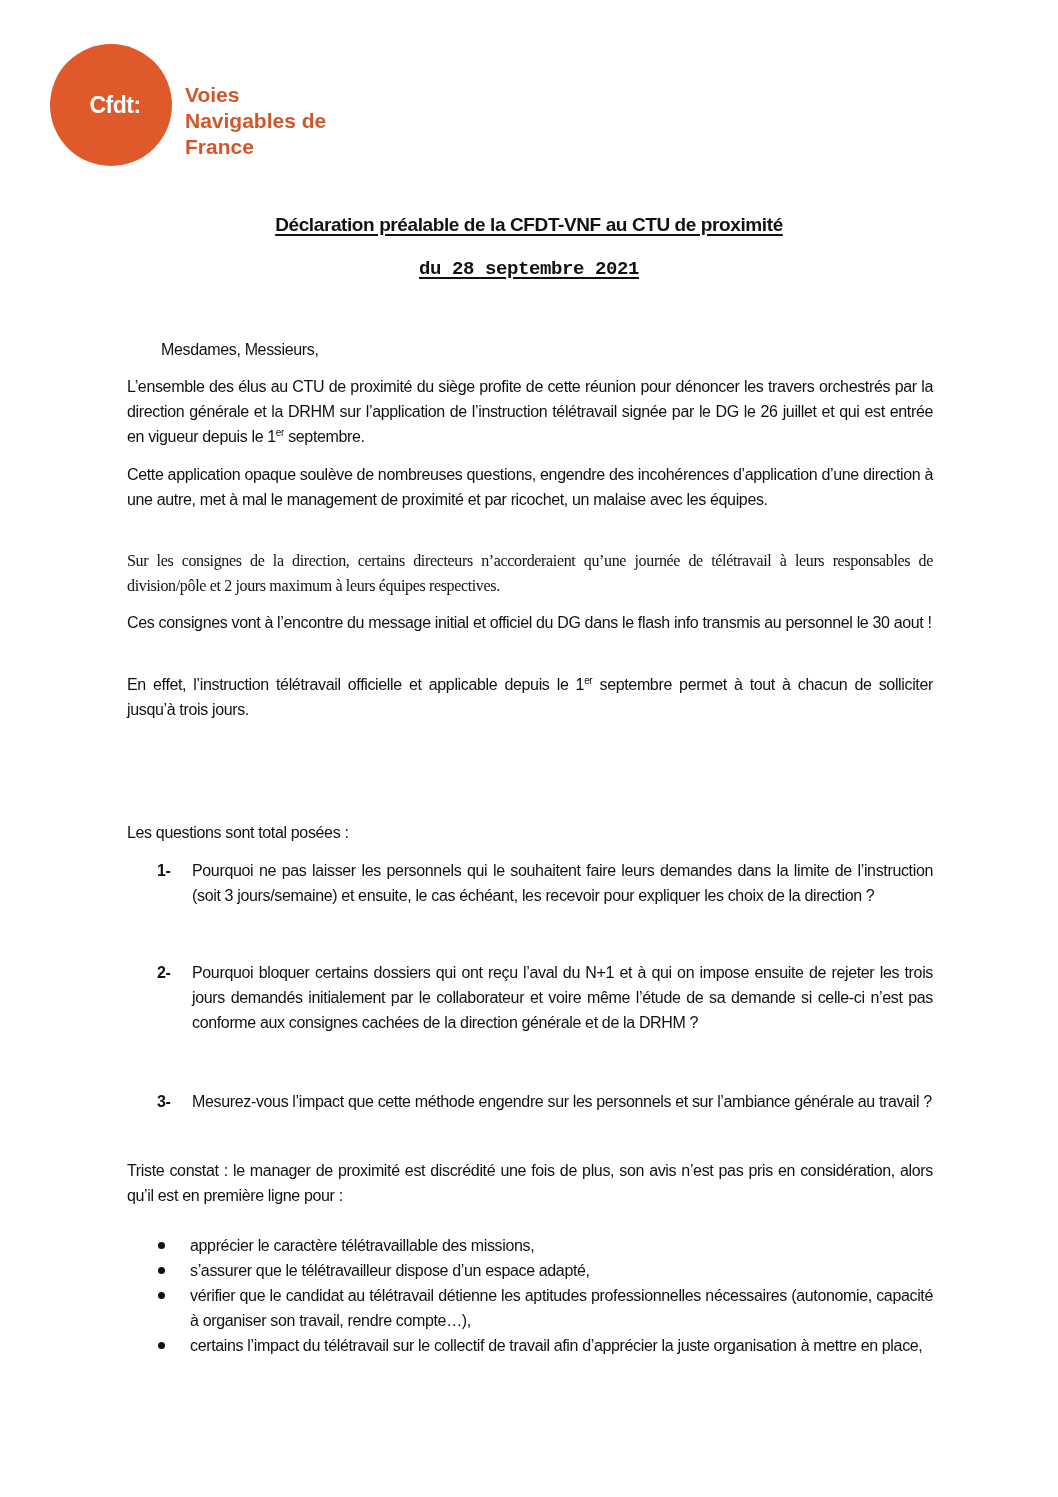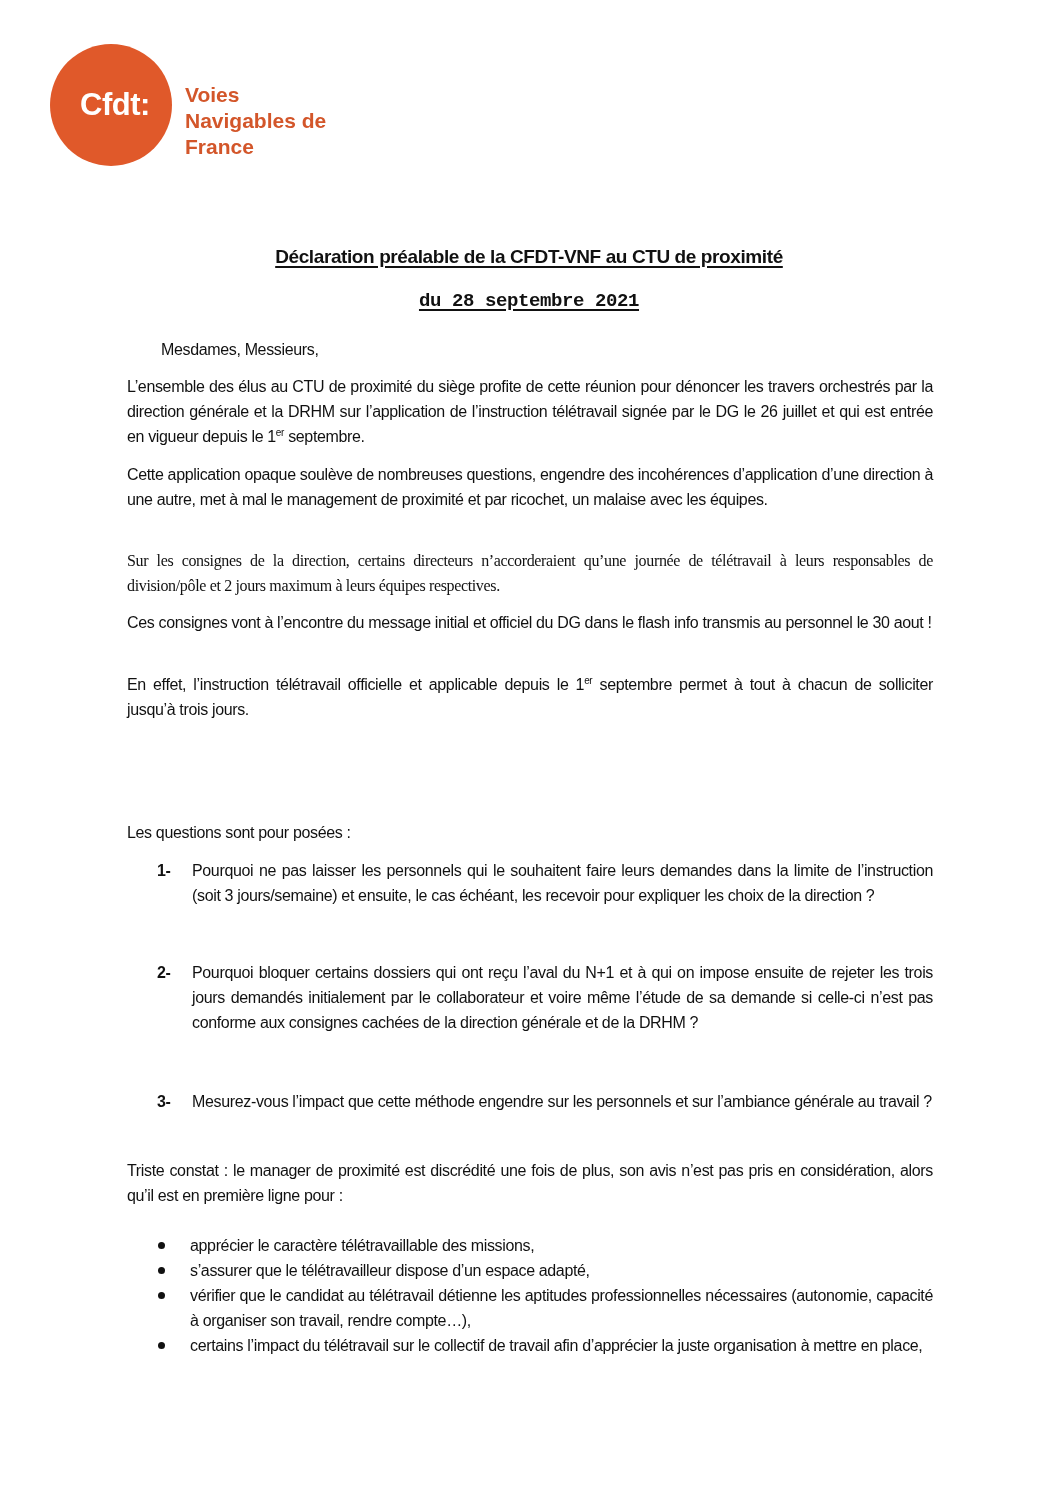--- a/index.html
+++ b/index.html
@@ -4,29 +4,29 @@
   <style>
     html, body { margin: 0; padding: 0; background: #ffffff; }
     body { width: 1058px; height: 1497px; position: relative; overflow: hidden;
       font-family: "Liberation Sans", "DejaVu Sans", sans-serif; color: #111; }
     .page { position: absolute; left: 0; top: 0; width: 1058px; height: 1497px; background: #fff; }
 
     
     .logo { position: absolute; left: 48px; top: 44px; width: 330px; height: 150px; }
     .logo-circle { position: absolute; left: 2px; top: 0; width: 122px; height: 122px; border-radius: 50%;
       background: #e0592a; display: flex; align-items: center; justify-content: center; }
-    .logo-mark { color: #fff; font-family: "Liberation Sans", sans-serif; font-weight: bold; font-size: 31px;
+    .logo-mark { color: #fff; font-family: "Liberation Sans", sans-serif; font-weight: bold; font-size: 23px;
       letter-spacing: -0.5px; margin-left: 8px; }
     .logo-text { position: absolute; left: 137px; top: 38px; color: #d3562a; font-weight: bold;
       font-family: "Liberation Sans", sans-serif; font-size: 21px; line-height: 26px; }
 
     
     .title { position: absolute; left: 0; width: 1058px; text-align: center; font-weight: bold;
       font-family: "Liberation Sans", sans-serif; font-size: 19px; text-decoration: underline;
-      text-decoration-thickness: 1.5px; text-underline-offset: 3px; letter-spacing: -0.4px; margin-top: 32px; }
+      text-decoration-thickness: 1.5px; text-underline-offset: 3px; letter-spacing: -0.4px; }
     .title.l1 { top: 214px; }
     .title.l2 { top: 258px; font-family: Liberation Mono, monospace; }
 
     
     .body { position: absolute; left: 127px; width: 806px; font-size: 16px; line-height: 25px;
       font-family: "Liberation Sans", sans-serif; letter-spacing: -0.35px; color: #111; }
     .para { position: absolute; left: 127px; width: 806px; text-align: justify; margin: 0; }
     sup { font-size: 10px; line-height: 0; vertical-align: super; }
 
     .q { position: absolute; left: 157px; width: 776px; }
@@ -65,21 +65,21 @@
 
   <p class="para body" style="top:462px;">Cette application opaque soulève de nombreuses questions, engendre des incohérences d’application d’une direction à une autre, met à mal le management de proximité et par ricochet, un malaise avec les équipes.</p>
 
   <p class="para body" style="top:548px;font-family:Liberation Serif, serif;">Sur les consignes de la direction, certains directeurs n’accorderaient qu’une journée de télétravail à leurs responsables de division/pôle et 2 jours maximum à leurs équipes respectives.</p>
 
   <p class="para body" style="top:610px;">Ces consignes vont à l’encontre du message initial et officiel du DG dans le flash info transmis au personnel le 30 aout !</p>
 
   <p class="para body" style="top:672px;"><span>En effet, l’instruction télétravail officielle et applicable depuis le 1</span><sup>er</sup><span> septembre permet à tout à chacun de solliciter jusqu’à trois jours.</span></p>
 
 
-  <p class="para body" style="top:820px;">Les questions sont pour posées :</p>
+  <p class="para body" style="top:820px;">Les questions sont total posées :</p>
 
   <div class="q body" style="top:858px;">
     <span class="q-num">1-</span>
     <span class="q-text">Pourquoi ne pas laisser les personnels qui le souhaitent faire leurs demandes dans la limite de l’instruction (soit 3 jours/semaine) et ensuite, le cas échéant, les recevoir pour expliquer les choix de la direction ?</span>
   </div>
   <div class="q body" style="top:960px;">
     <span class="q-num">2-</span>
     <span class="q-text">Pourquoi bloquer certains dossiers qui ont reçu l’aval du N+1 et à qui on impose ensuite de rejeter les trois jours demandés initialement par le collaborateur et voire même l’étude de sa demande si celle-ci n’est pas conforme aux consignes cachées de la direction générale et de la DRHM ?</span>
   </div>
   <div class="q body" style="top:1089px;">

